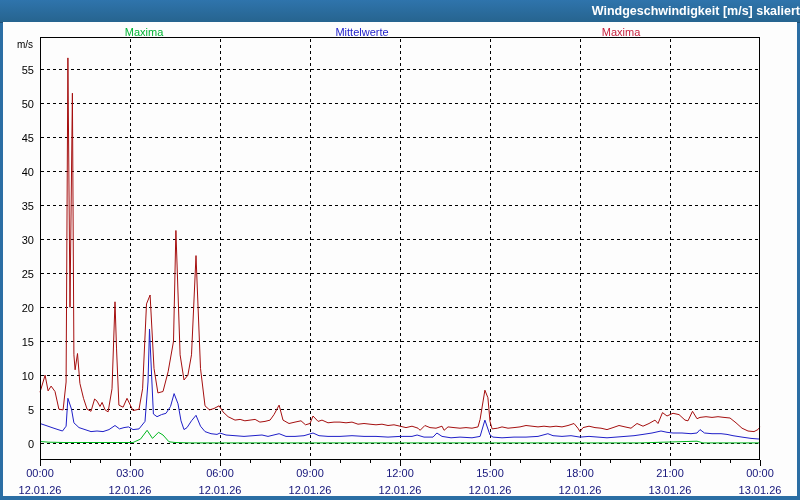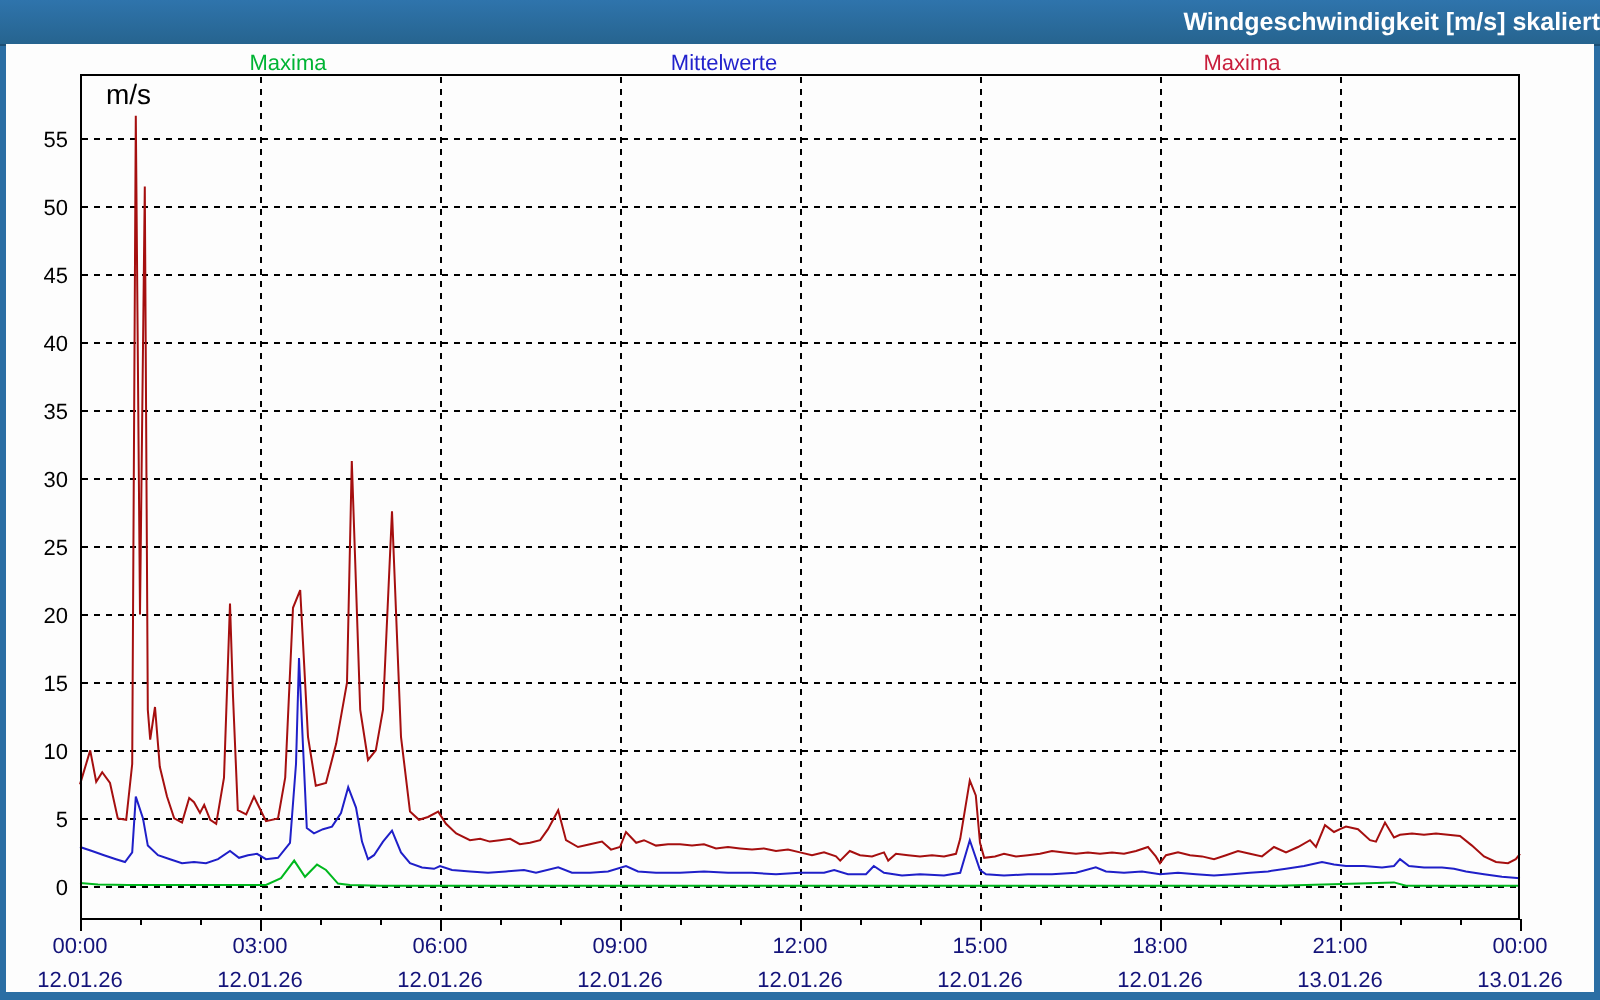--- a/index.html
+++ b/index.html
@@ -2,21 +2,21 @@
 <html><head>
 <meta charset="utf-8">
 <style>
   html,body{margin:0;padding:0;background:#ddd;font-family:"Liberation Sans",sans-serif;}
   .window{position:relative;width:800px;height:500px;background:#2B6EA4;overflow:hidden;}
   .titlebar{position:absolute;left:0;top:0;width:800px;height:22px;
     background:linear-gradient(#2F74AC,#26648F);color:#fff;font-size:12.5px;font-weight:bold;
     display:flex;align-items:center;justify-content:flex-end;border-bottom:1px solid #1C4F75;}
   .content{position:absolute;left:3px;top:22px;width:794px;height:474px;background:#FDFDFD;}
   .legend-item{position:absolute;top:26px;transform:translateX(-50%);font-size:11px;white-space:nowrap;}
-  .unit-label{position:absolute;left:17px;top:39px;font-size:14px;color:#000;margin-left:36px;}
+  .unit-label{position:absolute;left:17px;top:39px;font-size:10px;color:#000;}
   svg{position:absolute;left:0;top:22px;}
 </style>
 </head>
 <body>
 
 <div class="window">
   <div class="titlebar">
     <span>Windgeschwindigkeit [m/s] skaliert</span>
   </div>
   <div class="content"></div>

